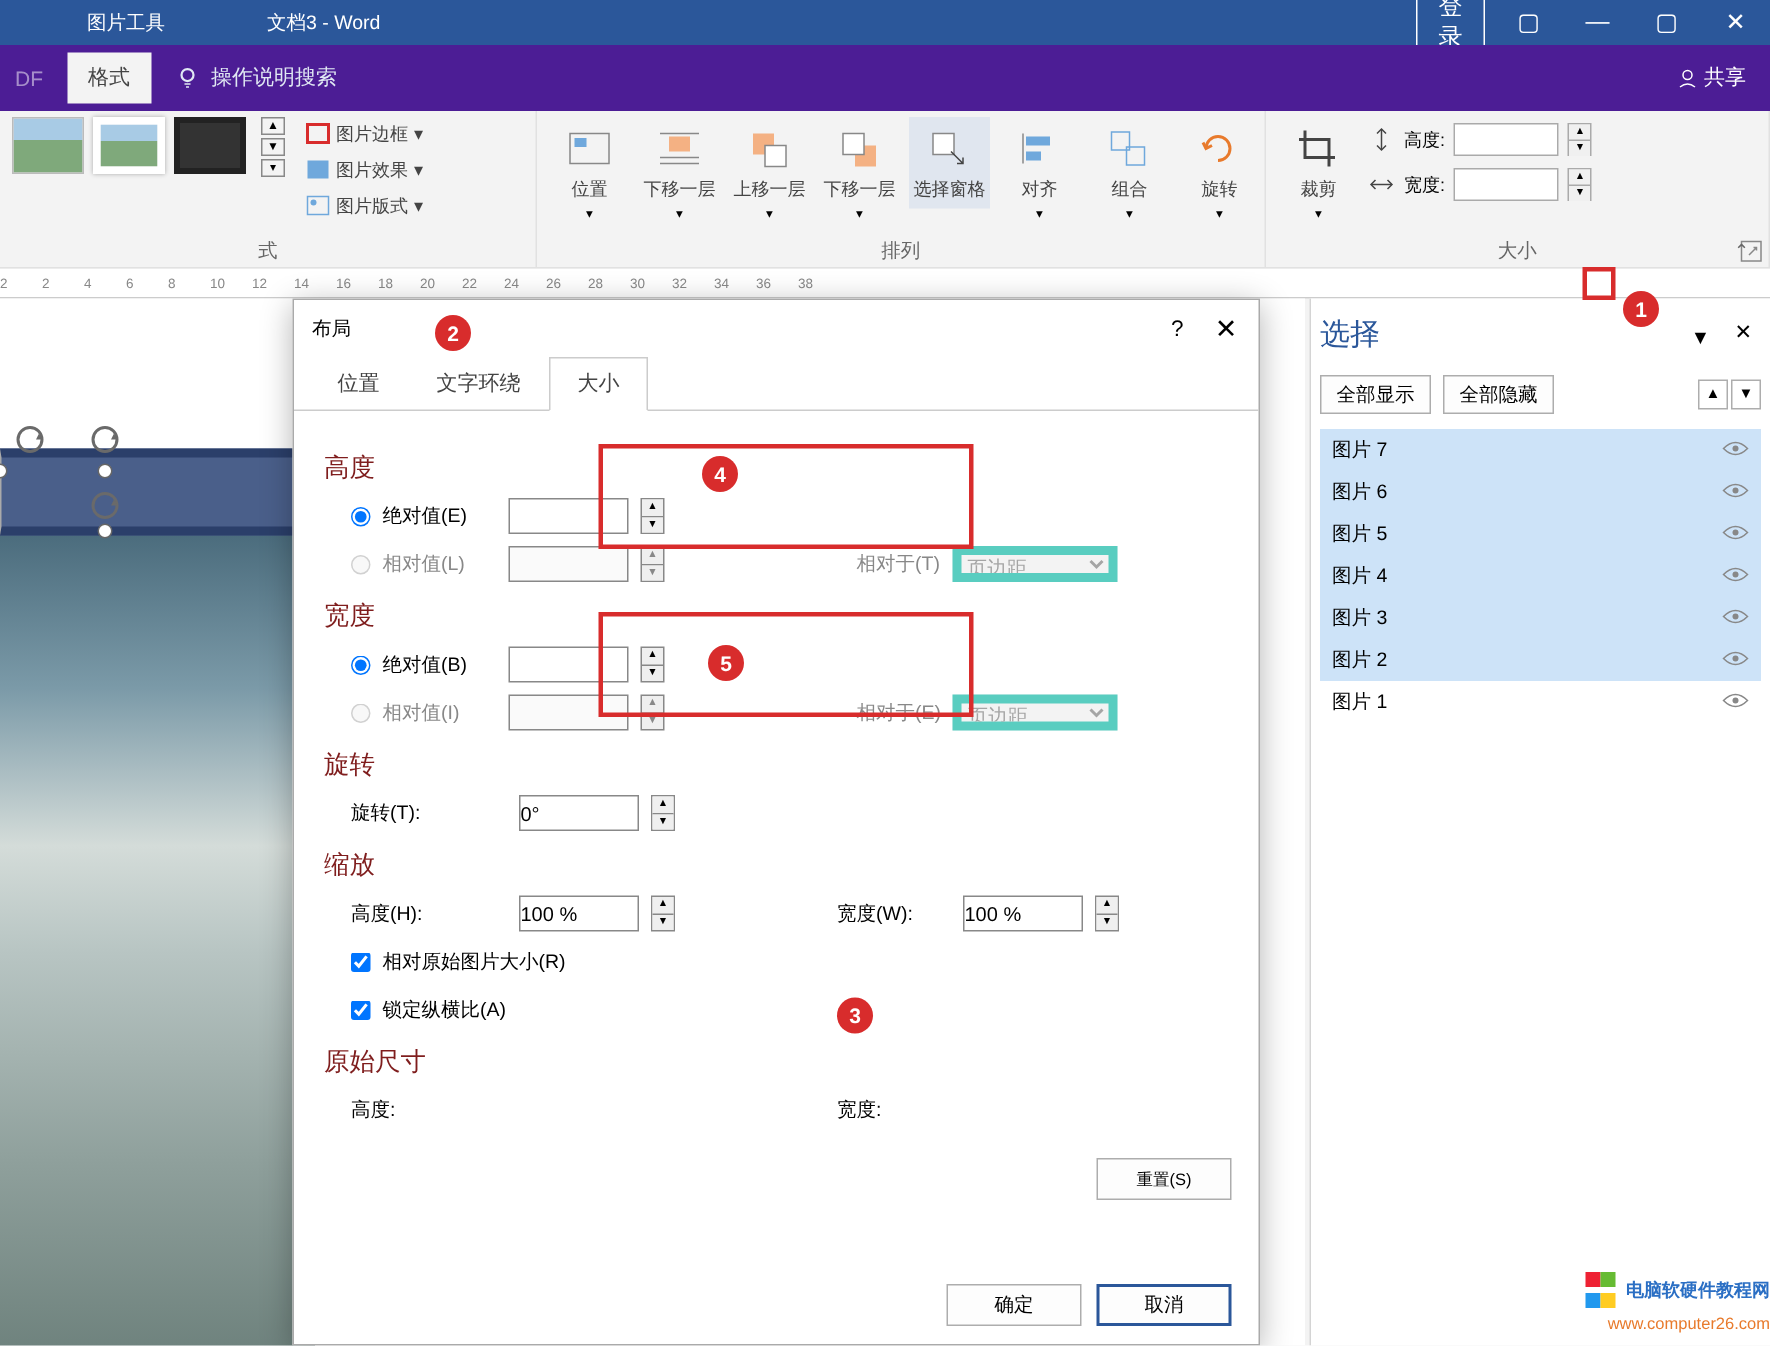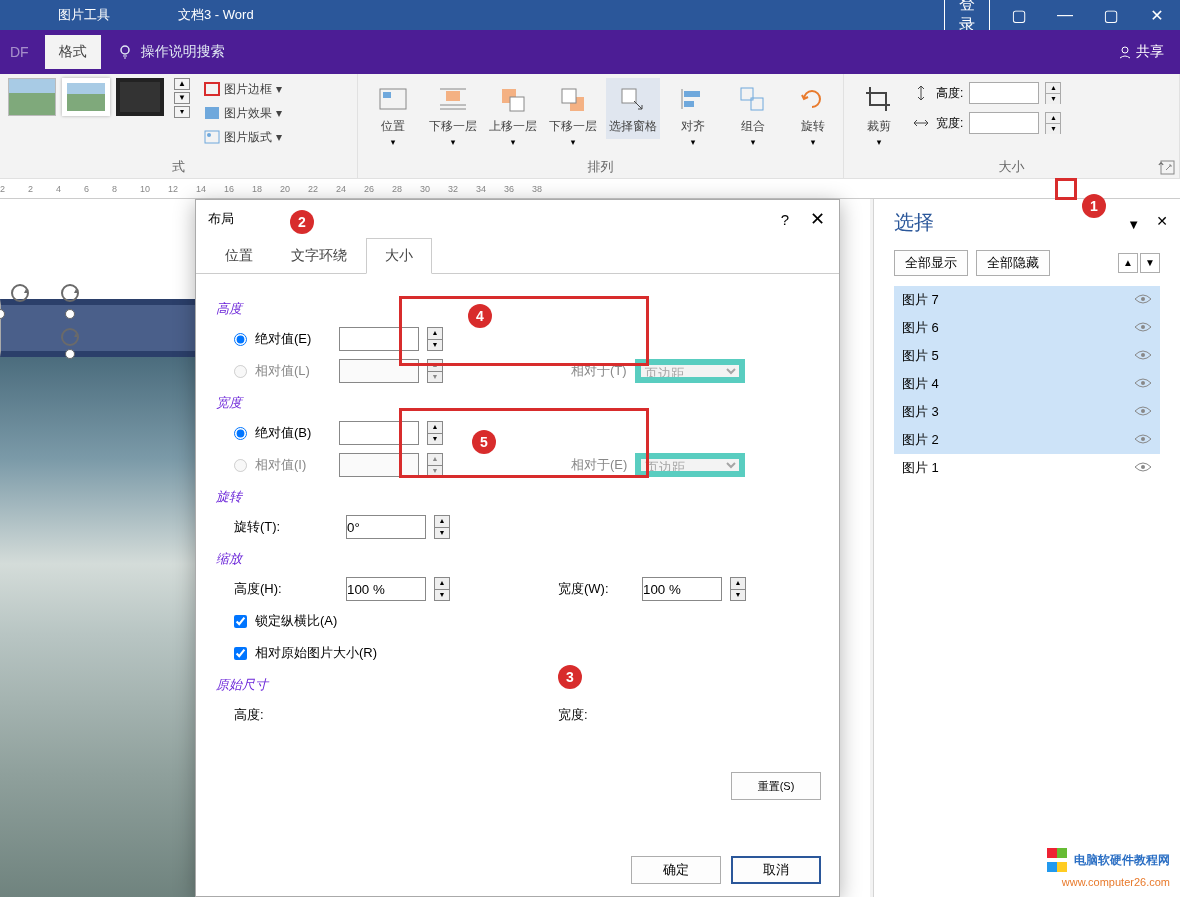--- a/index.html
+++ b/index.html
@@ -38,58 +38,58 @@
 .spinner-btns div:last-child{border-bottom:none;}
 .dialog-launcher{ position:absolute; right:4px; bottom:3px; width:15px; height:15px; cursor:pointer;}
 .ribbon-collapse{ position:absolute; right:8px; bottom:3px; cursor:pointer;}
 .ruler { background: #fff; height: 20px; border-bottom: 1px solid #ccc; display:flex; align-items:center; padding-left: 0; color:#888; font-size:9px; gap:14px; overflow:hidden;}
 .ruler span{min-width:14px; display:inline-block;}
 .doc-area { position: absolute; left: 0; top: 199px; width: 870px; height: 698px; background: #fff; }
 .doc-image { position: absolute; left: 0; top: 155px; width: 210px; height: 700px; background: linear-gradient(#4a6b7c 0%, #7b9aa8 15%, #d4dcd9 30%, #b8c5c3 40%, #8fa09c 60%, #6b7f7a 80%); }
 .sel-handle{position:absolute; width:10px; height:10px; border:1.5px solid #666; background:#fff; border-radius:50%;}
 .sel-anchor{position:absolute; width:24px; height:24px;}
 .sel-page{ position:absolute; background:#fff; border:1px solid #aaa;}
-.selection-pane { position: absolute; right: 0; top: 199px; width: 307px; height: 698px; background: #fff; border-left: 1px solid #d4d4d4; padding: 10px 20px;}
+.selection-pane { position: absolute; right: 0; top: 199px; width: 307px; height: 698px; background: #fff; border-left: 1px solid #d4d4d4; padding: 10px 6px;}
 .selection-pane h2 { color: #2b579a; font-size: 20px; font-weight: normal; margin-bottom: 14px;}
 .selection-pane .close-btn { position: absolute; right: 12px; top: 14px; cursor:pointer; font-size:14px;}
 .selection-pane .dropdown-arrow{ position:absolute; right:40px; top:18px; cursor:pointer;}
 .selection-pane .btn-row { display: flex; gap: 8px; margin-bottom: 10px; align-items:center;}
 .selection-pane .btn { border: 1px solid #adadad; padding: 3px 10px; background: #fdfdfd; cursor:pointer; font-size:13px;}
 .selection-pane .arrow-btns{ margin-left:auto; display:flex; gap:2px;}
 .selection-pane .arrow-btns .sq{ width:20px; height:20px; border:1px solid #adadad; text-align:center; line-height:18px; cursor:pointer; font-size:10px;}
 .selection-pane .list{ margin-top:6px;}
 .selection-pane .list .item { display:flex; justify-content:space-between; align-items:center; padding: 5px 8px; cursor:pointer; font-size:13px;}
 .selection-pane .list .item.selected { background: #cde3f8; }
 .selection-pane .list .item .eye{ color:#888;}
 .dialog { position: absolute; left: 195px; top: 199px; width: 645px; height: 698px; background: #fff; border: 1px solid #aaa; box-shadow: 0 4px 20px rgba(0,0,0,.3); }
 .dialog .dlg-title { height: 38px; display: flex; align-items: center; padding: 0 12px; position: relative;}
 .dialog .dlg-title .help{ position:absolute; right:50px; cursor:pointer; font-size:15px;}
 .dialog .dlg-title .close{ position:absolute; right:14px; cursor:pointer; font-size:18px;}
 .dialog .tabs { display:flex; padding-left:10px;}
 .dialog .tabs .tab{ padding:8px 18px; border:1px solid transparent; cursor:pointer; color:#444; font-size:14px;}
 .dialog .tabs .tab.active{ border:1px solid #ccc; border-bottom:1px solid #fff; background:#fff;}
 .dialog .tab-border{ height:1px; background:#ccc; margin-top:-1px;}
 .dialog .body { padding: 16px 20px 10px 20px; position:relative;}
-.dialog .section-label{ color:#6d28d9; margin:10px 0 8px 0; font-size:13px;font-style:italic;}
+.dialog .section-label{ color:#7f1d1d; margin:10px 0 8px 0; font-size:17px;}
 .dialog .row{ display:flex; align-items:center; gap:8px; margin:6px 0 6px 18px; height:26px;}
 .dialog .row label{ min-width:76px; font-size:13px;}
 .dialog .row input[type=text]{ width:80px; height:24px; border:1px solid #888;}
 .dialog .row select{ width:110px; height:24px; border:6px solid #14b8a6;}
 .dialog .spin{ display:flex; flex-direction:column; width:16px; height:24px; border:1px solid #888;}
 .dialog .spin div{flex:1; background:#efefef; text-align:center; font-size:7px; line-height:10px; border-bottom:1px solid #888;}
 .dialog .spin div:last-child{border-bottom:none;}
 .dialog .radio{ width:13px; height:13px;}
 .dialog .check{ width:13px; height:13px;}
 .dialog .btn-row{ position:absolute; right:18px; bottom:12px; display:flex; gap:10px;}
 .dialog .dlg-btn{ width:90px; height:28px; border:1px solid #adadad; background:#fdfdfd; cursor:pointer; font-size:13px;}
 .dialog .dlg-btn.focus{ border:2px solid #2b579a;}
 .dialog .reset-btn{ width:90px; height:28px; border:1px solid #adadad; background:#fdfdfd; cursor:pointer; font-size:11px;}
 .redbox{ position:absolute; border:3px solid #d82c2c; pointer-events:none;}
 .redcircle{ position:absolute; width:24px; height:24px; border-radius:50%; background:#d82c2c; color:#fff; font-size:14px; font-weight:bold; display:flex; align-items:center; justify-content:center; pointer-events:none;}
-.watermark{position:absolute; right:10px; bottom:8px; text-align:right; font-size:12px;}
+.watermark{position:absolute; right:0; bottom:8px; text-align:right; font-size:12px;}
 .watermark .logo{display:inline-block; vertical-align:middle; margin-right:4px;}
 .watermark .logo span{display:inline-block; width:10px; height:10px;}
 .watermark .t1{color:#2b6fc4; font-weight:bold; display:inline-block;}
 .watermark .t2{color:#e87a2c; font-size:11px;}
 </style>
 </head>
 <body>
 
 <div class="titlebar">
   <span class="title-tools">图片工具</span>
@@ -483,25 +483,25 @@
         </div>
       <label style="margin-left:100px;">宽度(W):</label>
         <input type="text" value="100 %" style="">
         <div class="spin">
           <div>▲</div>
           <div>▼</div>
         </div>
     </div>
     <div class="row">
         <input type="checkbox" class="check" checked="" style="">
+        <span>相对原始图片大小(R)</span>
+      </div>
+    <div class="row">
+        <input type="checkbox" class="check" checked="" style="">
         <span>锁定纵横比(A)</span>
-      </div>
-    <div class="row">
-        <input type="checkbox" class="check" checked="" style="">
-        <span>相对原始图片大小(R)</span>
       </div>
 
     <div class="section-label">原始尺寸</div>
     <div class="row">
         <label>高度:</label>
       <span style="margin-left:240px;">宽度:</span>
       </div>
 
     <div style="position:absolute; right:18px; top:498px;">
       <button class="reset-btn"><span>重置(S)</span></button>

